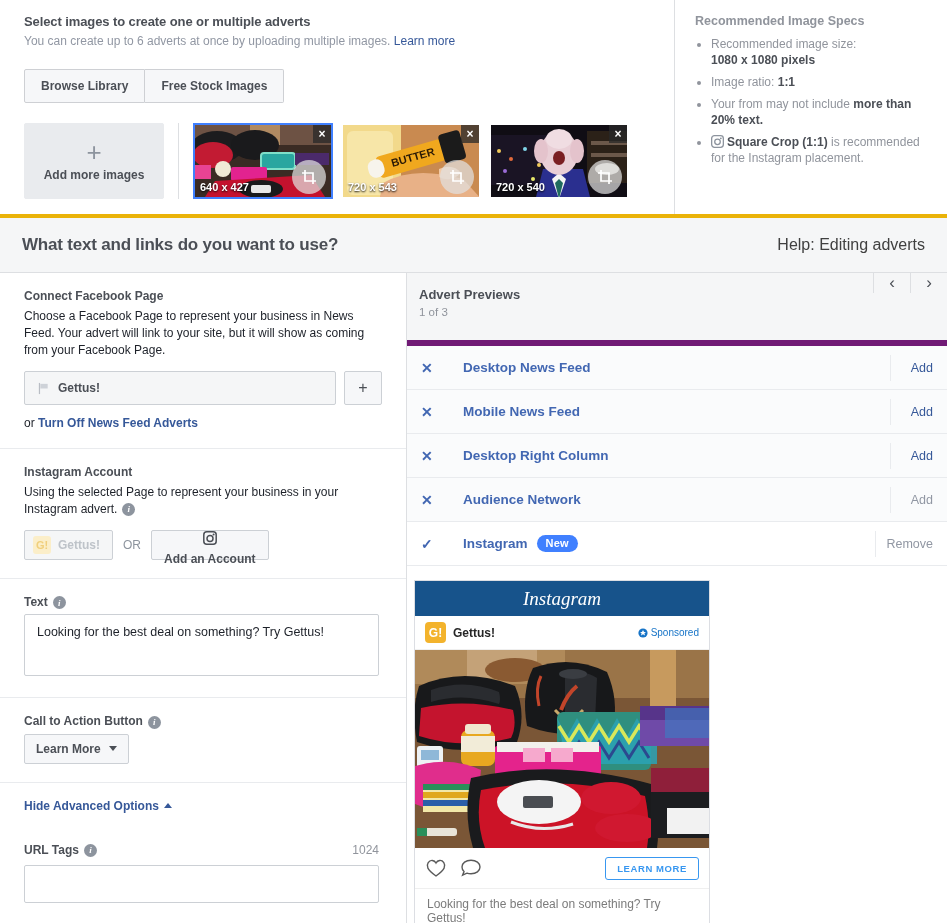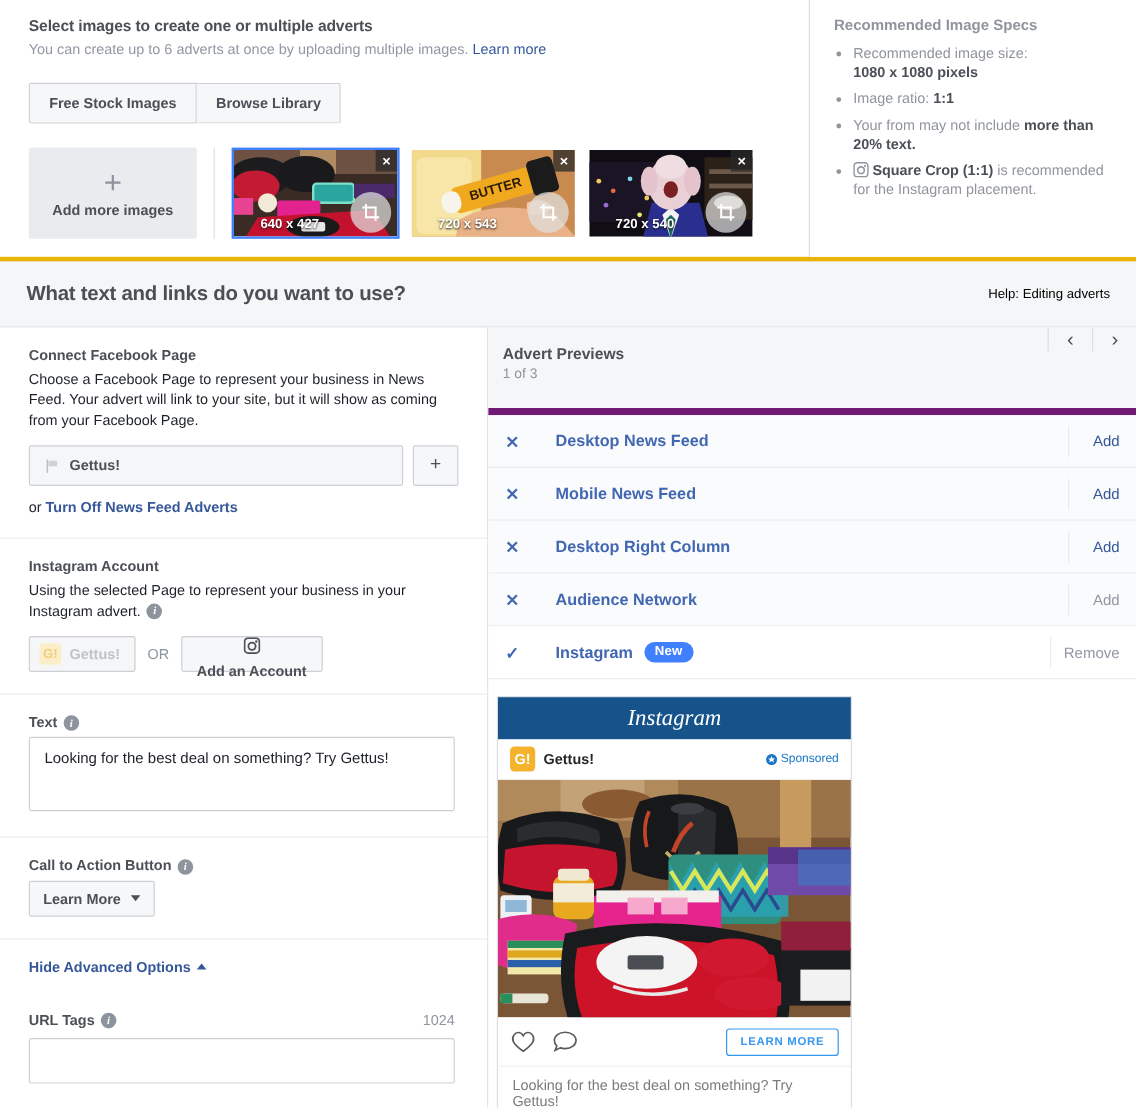--- a/index.html
+++ b/index.html
@@ -41,21 +41,21 @@
   .add-more .plus { font-size:26px; line-height:22px; font-weight:normal; color:#8d949e; margin-bottom:5px; }
   .divider-v { width:1px; height:76px; background:#dddfe2; margin-right:14px; }
 
   .thumb {
     position:relative; width:140px; height:76px; margin-right:8px; overflow:hidden;
     border:2px solid transparent; cursor:pointer;
   }
   .thumb.selected { border-color:#4080ff; }
   .thumb .pic { position:absolute; inset:0; }
   .thumb .dim {
-    position:absolute; left:22px; bottom:4px; color:#fff; font-size:11px; font-weight:bold;
+    position:absolute; left:5px; bottom:4px; color:#fff; font-size:11px; font-weight:bold;
     text-shadow:0 1px 2px rgba(0,0,0,.9);
   }
   .thumb .x {
     position:absolute; right:0; top:0; width:18px; height:18px; background:rgba(40,40,40,.75);
     color:#fff; font-size:12px; line-height:18px; text-align:center; cursor:pointer; font-weight:bold;
   }
   .thumb .crop {
     position:absolute; right:5px; bottom:3px; width:34px; height:34px; border-radius:50%;
     background:rgba(225,225,225,.72); display:flex; align-items:center; justify-content:center;
     cursor:pointer;
@@ -65,21 +65,21 @@
   ul.specs { margin:0; padding-left:18px; color:#90949c; font-size:12px; line-height:16px; }
   ul.specs li { margin-bottom:6px; }
   ul.specs b { color:#4b4f56; }
 
   
   .sec2-head {
     height:55px; background:#f5f6f7; border-bottom:1px solid #dddfe2;
     display:flex; align-items:center; padding:0 22px; justify-content:space-between;
   }
   .sec2-head h2 { margin:0; font-size:17px; font-weight:bold; color:#4b4f56; letter-spacing:-0.2px;}
-  .sec2-head .help { font-size:11px; color:#000000; cursor:pointer; }
+  .sec2-head .help { font-size:16px; color:#404040; cursor:pointer; }
 
   
   .body-split { display:flex; height:650px; }
   .col-left { width:407px; border-right:1px solid #dddfe2; background:#fff; }
   .col-right { flex:1; background:#fff; }
 
   .fblock { padding:16px 24px 18px 24px; border-bottom:1px solid #e9ebee; }
   .flabel { font-size:12px; font-weight:bold; color:#4b4f56; margin-bottom:5px; }
   .fdesc { font-size:12px; color:#1d2129; line-height:17px; margin-bottom:12px; }
 
@@ -199,22 +199,22 @@
 
   <div class="img-section">
     <div class="img-left">
       <div class="sec-title">Select images to create one or multiple adverts</div>
       <div class="sec-sub">
         <span>You can create up to 6 adverts at once by uploading multiple images.</span>
         <span class="lnk">Learn more</span>
       </div>
 
       <div class="btn-group">
+        <div class="gbtn">Browse Library</div>
         <div class="gbtn">Free Stock Images</div>
-        <div class="gbtn">Browse Library</div>
       </div>
 
       <div class="thumbs">
         <div class="add-more">
           <div class="plus">+</div>
           <div>Add more images</div>
         </div>
         <div class="divider-v"></div>
 
         <div class="thumb selected">

